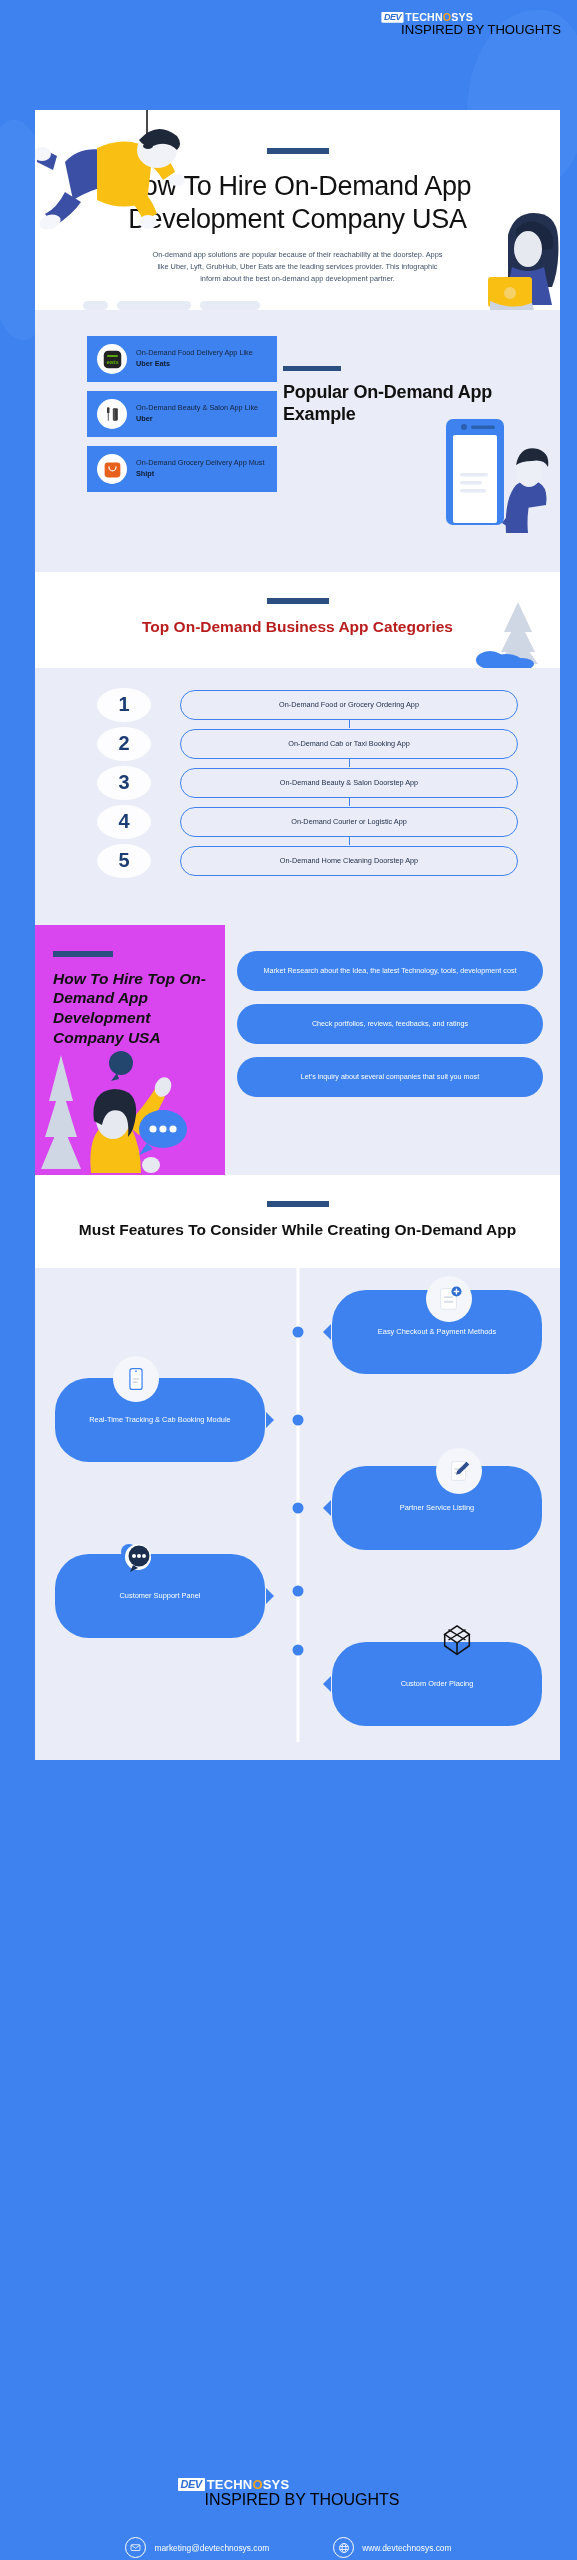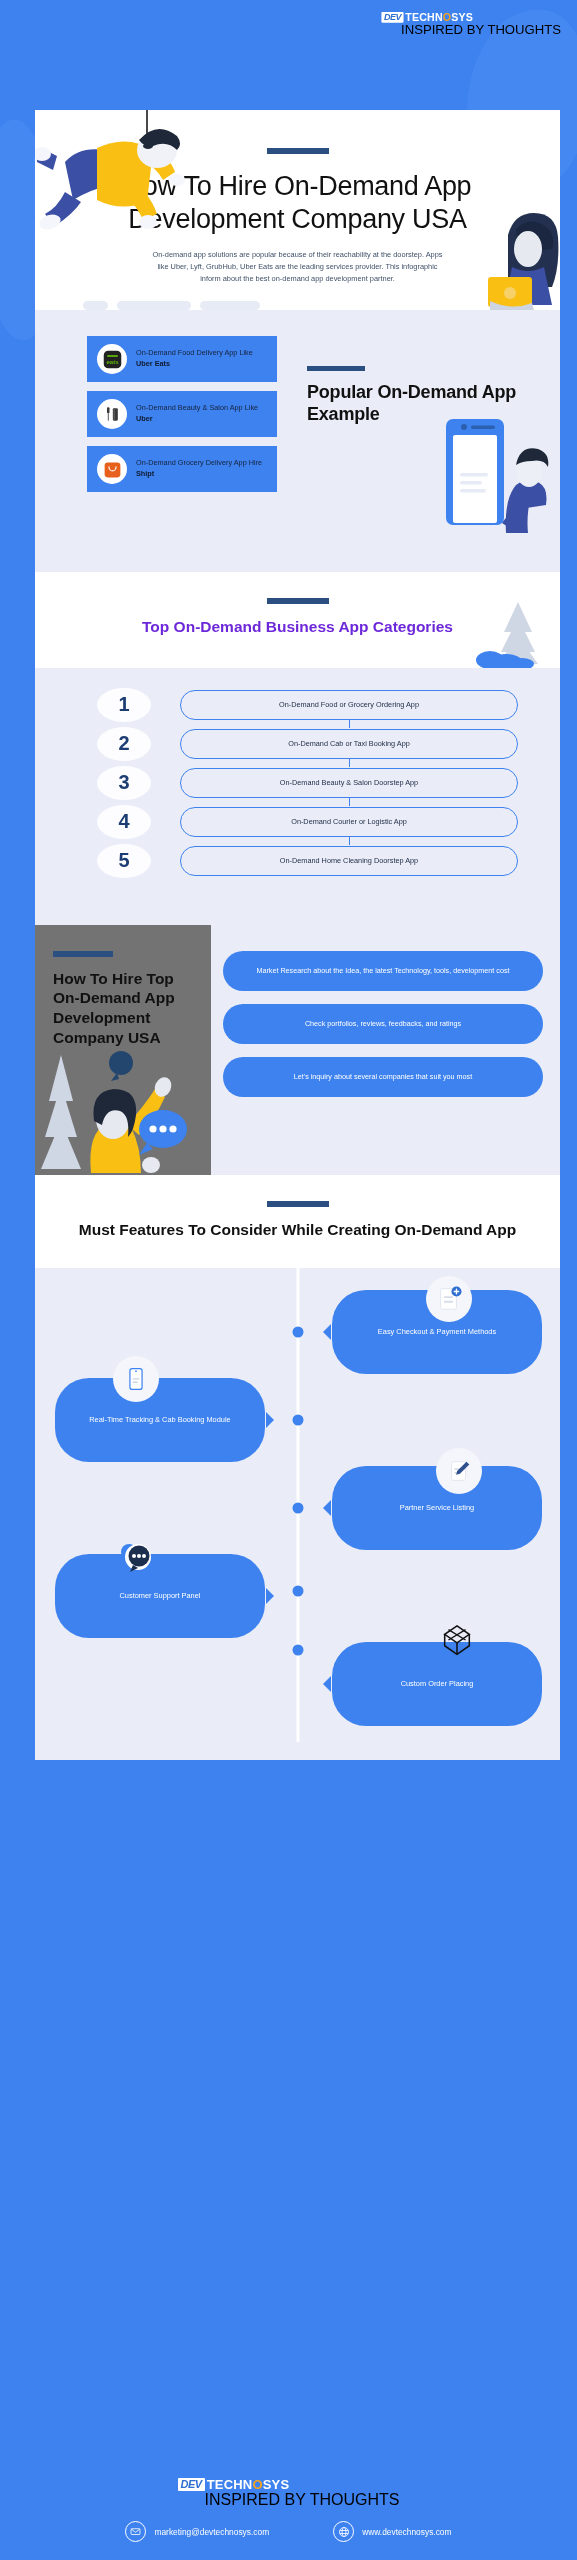--- a/index.html
+++ b/index.html
@@ -81,21 +81,21 @@
   
   .lady-hero { position: absolute; right: 0px; bottom: 0; width: 110px; height: 105px; z-index: 4; }
 
   
   .examples {
     background: #eaedf7;
     position: relative;
     padding: 26px 0 34px;
     min-height: 262px;
   }
-  .ex-inner { display: flex; gap: 24px; }
+  .ex-inner { display: flex; }
   .ex-left { width: 190px; margin-left: 52px; }
   .ex-right { flex: 1; position: relative; }
 
   .appcard {
     background: #3d82ef;
     display: flex;
     align-items: center;
     padding: 8px 10px;
     margin-bottom: 9px;
     min-height: 45px;
@@ -123,21 +123,21 @@
   
   .cat-title {
     background: #ffffff;
     position: relative;
     padding: 26px 14px 30px;
     text-align: center;
     overflow: hidden;
   }
   .cat-title .rule { width: 62px; height: 6px; background: #2c4f82; margin: 0 auto 13px; }
   .cat-title h2 {
-    font-size: 15.5px; line-height: 1.3; font-weight: 700; color: #6d28d9;
+    font-size: 15.5px; line-height: 1.3; font-weight: 700; color: #b91c1c;
   }
   .tree { position: absolute; right: 4px; bottom: 0; width: 90px; height: 70px; }
 
   
   .numlist {
     background: #eaedf7;
     padding: 22px 0 40px;
     position: relative;
   }
   .nrow {
@@ -168,22 +168,22 @@
   }
   .npill::after {
     content: ""; position: absolute; left: 50%; top: 100%;
     width: 1.4px; height: 9px; background: #3d82ef;
   }
   .nrow:last-child .npill::after { display: none; }
 
   
   .hire { background: #eaedf7; position: relative; display: flex; min-height: 250px; }
   .hire-left {
-    width: 176px; background: #737373;
-    padding: 26px 18px 0; position: relative;
+    width: 190px; background: #d946ef;
+    padding: 26px 18px 0; position: relative; font-style: italic;
   }
   .hire-left .rule { width: 60px; height: 6px; background: #2c4f82; margin-bottom: 12px; }
   .hire-left h2 { font-size: 15.5px; line-height: 1.27; font-weight: 700; color: #111; }
   .lady-wave { position: absolute; left: 4px; bottom: 0; width: 150px; height: 130px; }
 
   .hire-right { flex: 1; padding: 26px 17px 0 12px; }
   .hpill {
     background: #3d82ef;
     border-radius: 22px;
     color: #ffffff;
@@ -257,21 +257,21 @@
   }
 
   
   .footer {
     position: absolute; left: 0; right: 0; bottom: 0;
     height: 96px; background: #3d82ef;
     display: flex; flex-direction: column; align-items: center;
     padding-top: 14px;
   }
   .foot-contacts {
-    display: flex; gap: 64px; margin-top: 12px; align-items: center;
+    display: flex; gap: 64px; margin-top: 28px; align-items: center;
   }
   .contact { display: flex; align-items: center; gap: 8px; }
   .contact .ring {
     width: 21px; height: 21px; border-radius: 50%;
     border: 1.3px solid #ffffff;
     display: flex; align-items: center; justify-content: center;
   }
   .contact span { color: #ffffff; font-size: 8.4px; }
 
   
@@ -376,21 +376,21 @@
             <div class="txt"><span>On-Demand Beauty &amp; Salon App Like </span><b>Uber</b></div>
           </div>
 
           <div class="appcard">
             <div class="ic">
               <svg viewBox="0 0 24 24" width="21" height="21">
                 <rect x="3" y="4" width="18" height="17" rx="3.5" fill="#e8611c"></rect>
                 <path d="M8 9 a4 4.6 0 0 0 8 0" stroke="#fff" stroke-width="1.4" fill="none" stroke-linecap="round"></path>
               </svg>
             </div>
-            <div class="txt"><span>On-Demand Grocery Delivery App Hire </span><b>Shipt</b></div>
+            <div class="txt"><span>On-Demand Grocery Delivery App Must </span><b>Shipt</b></div>
           </div>
 
         </div>
 
         <div class="ex-right">
           <div class="ex-head">
             <div class="rule"></div>
             <h2>Popular On-Demand App Example</h2>
           </div>
 

